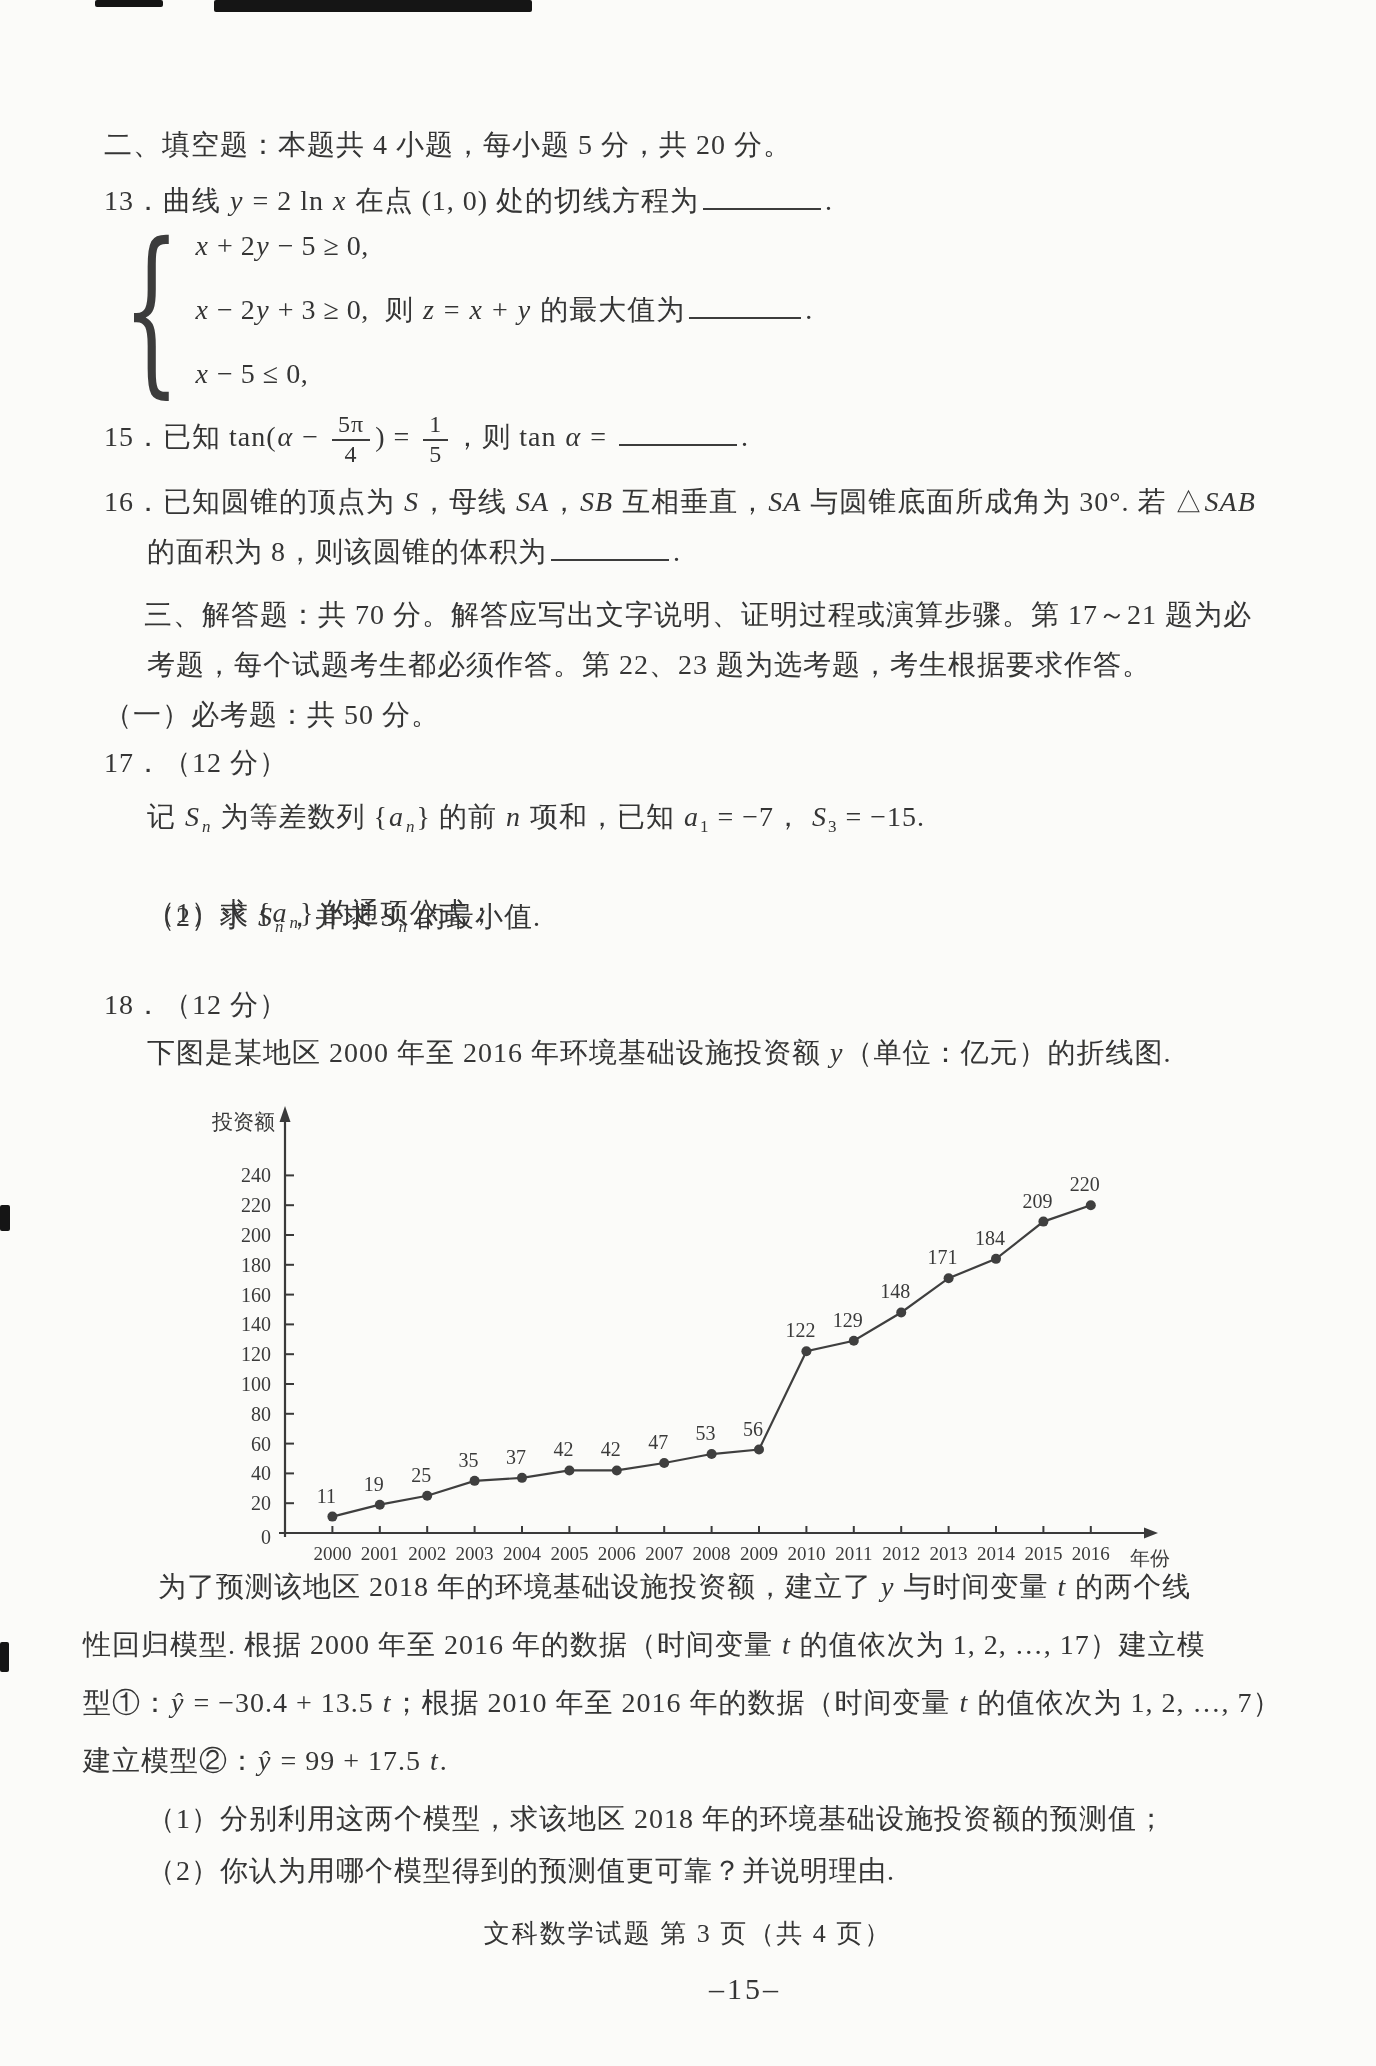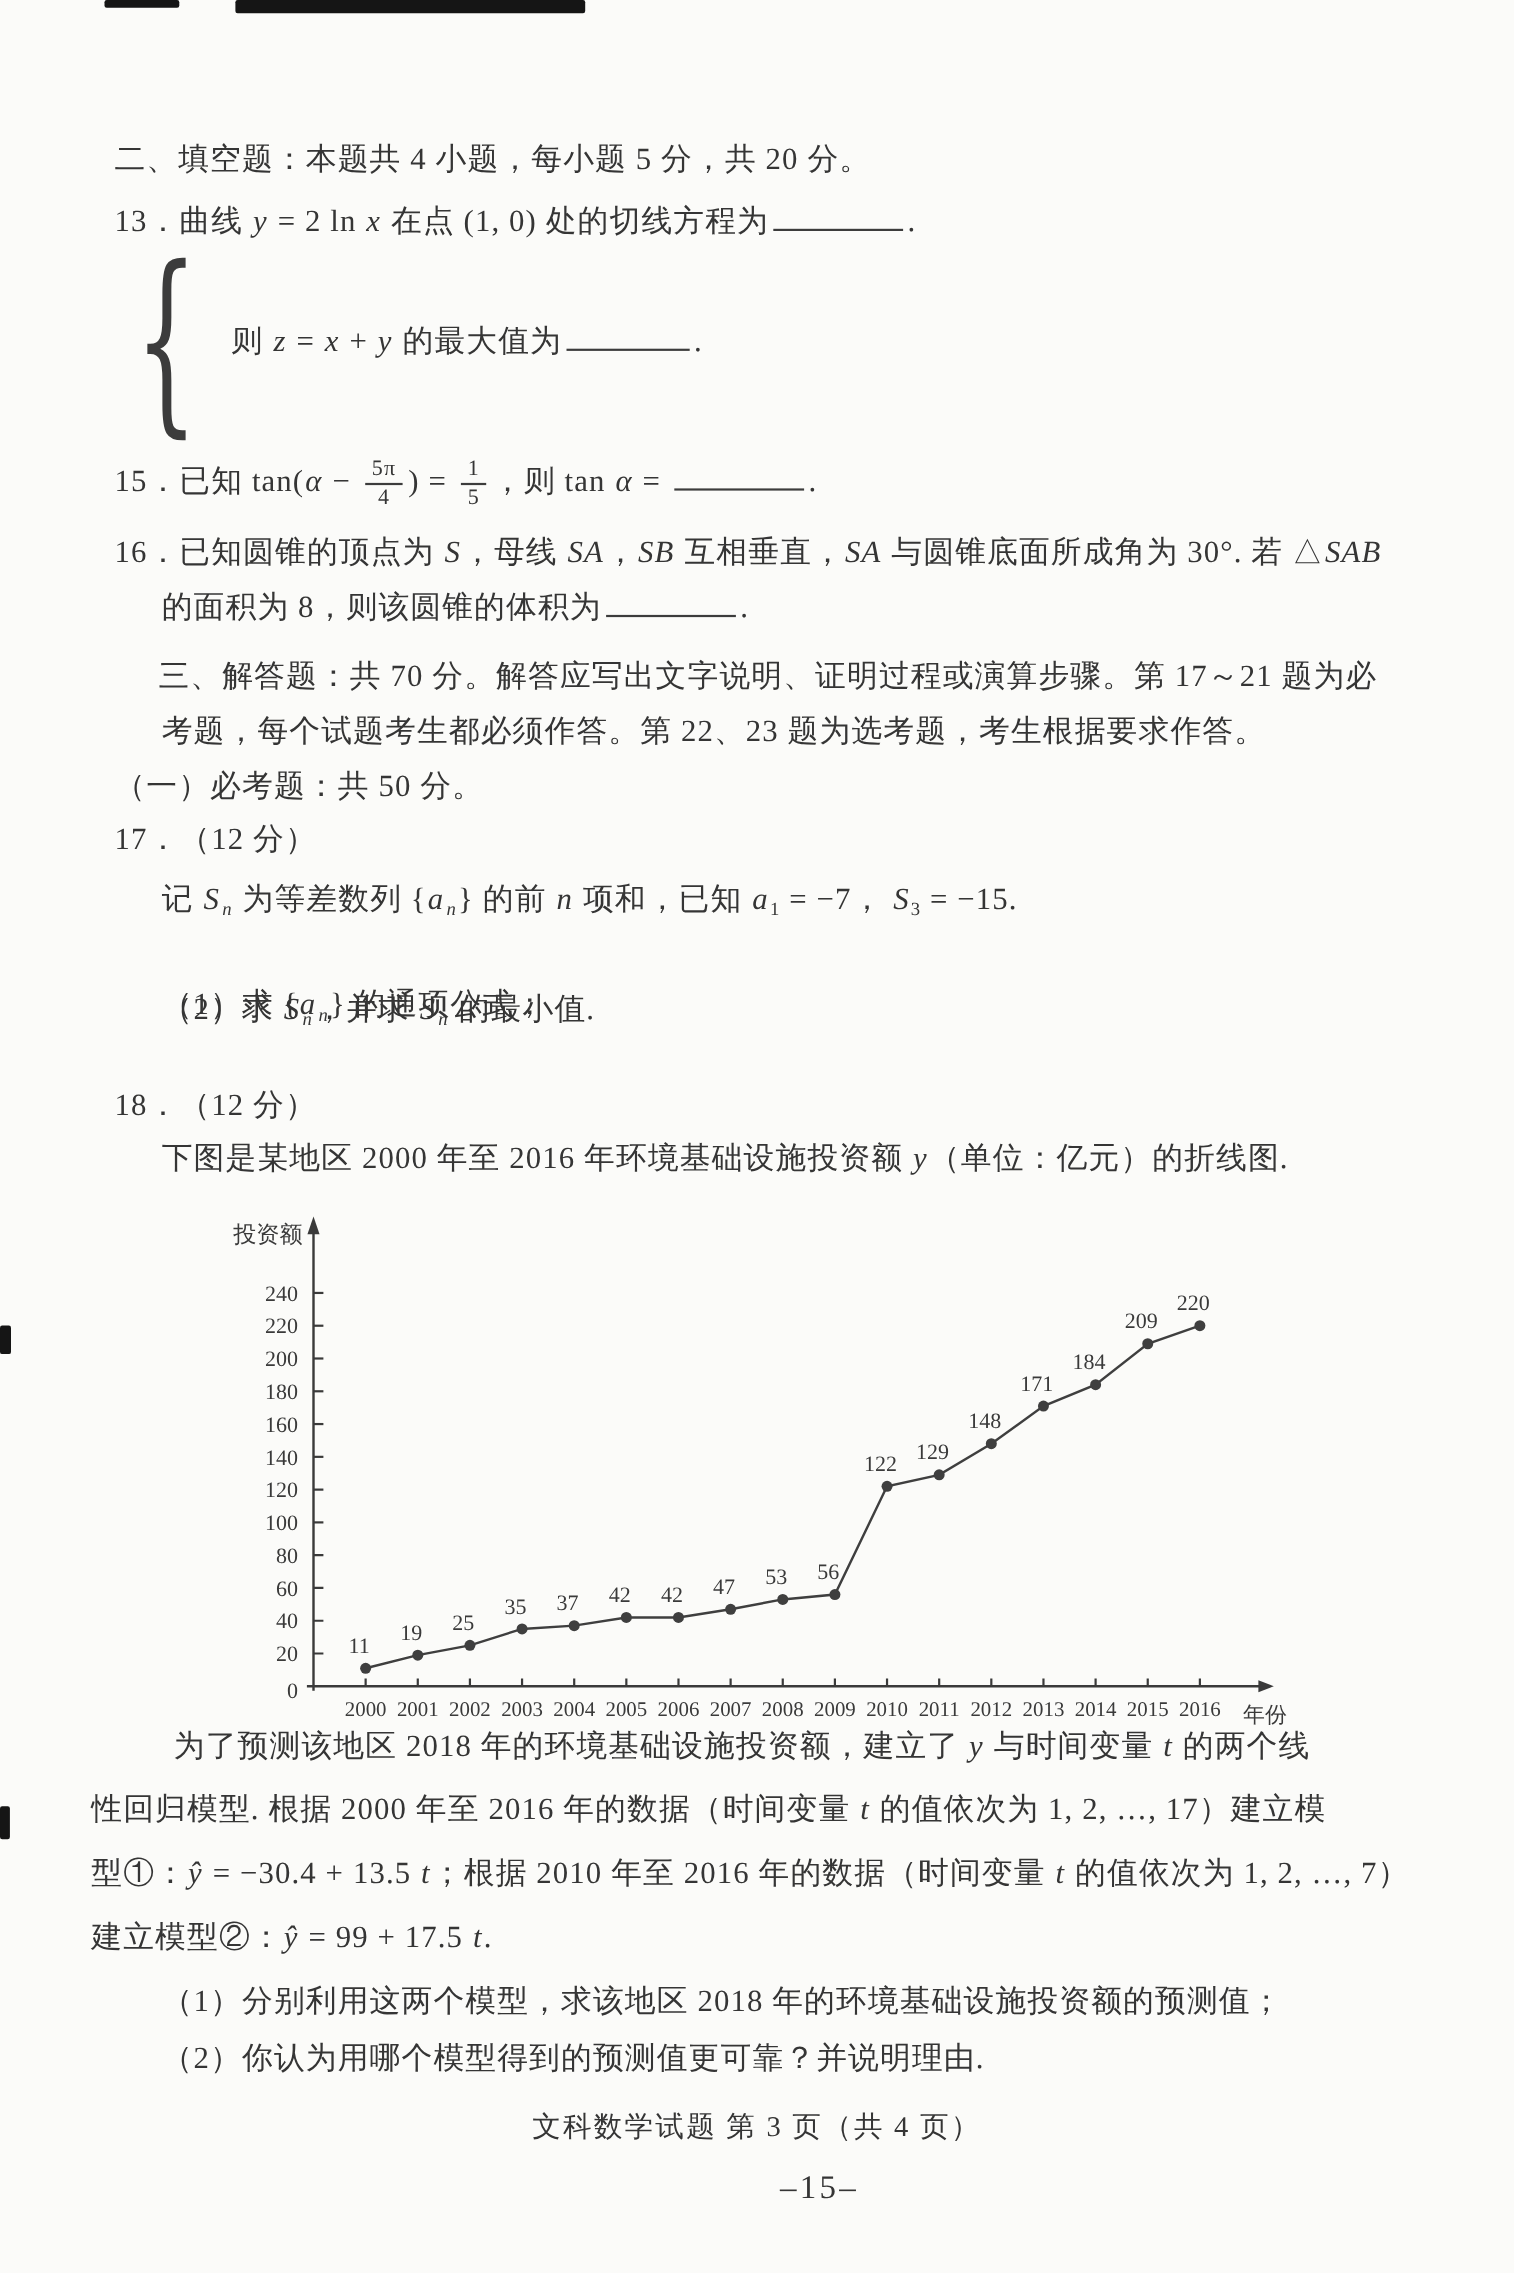--- a/index.html
+++ b/index.html
@@ -7,21 +7,21 @@
     width:1376px;height:2066px;position:relative;overflow:hidden;
     background:#fbfbf9;color:#353535;
     font-family:"Liberation Serif", serif;
   }
   .abs{position:absolute;}
   .line{font-size:28px;white-space:nowrap;letter-spacing:1px;}
   .blank{display:inline-block;height:2px;background:#3c3c3c;vertical-align:baseline;margin:0 4px;}
   .it{font-style:italic;padding:0 1px;}
   .subs{font-size:17px;vertical-align:-6px;}
   .subs.it{font-style:italic;}
-  .frac{display:inline-block;vertical-align:middle;text-align:center;line-height:1.08;font-size:20px;margin:0 5px;}
+  .frac{display:inline-block;vertical-align:middle;text-align:center;line-height:1.08;font-size:24px;margin:0 5px;}
   .frac .num{display:block;padding:0 6px 1px;border-bottom:2px solid #3c3c3c;}
   .frac .den{display:block;padding-top:1px;}
   .q14row{display:flex;align-items:center;}
   .brace{font-size:180px;font-weight:400;line-height:190px;display:inline-block;
          transform:scaleX(.5);transform-origin:center;color:#3c3c3c;
          font-family:"DejaVu Serif", serif;margin:0 -14px 0 -10px;}
   .sys{display:inline-block;font-size:28px;letter-spacing:.5px;}
   .sys .sysline{display:block;line-height:64px;}
   .artifact{position:absolute;background:#151515;border-radius:2px;}
   #chart{position:absolute;left:200px;top:1075px;width:1000px;height:480px;margin-top:27px;}
@@ -36,20 +36,25 @@
 <div class="artifact" style="left:214px;top:0;width:318px;height:12px;"></div>
 <div class="artifact" style="left:0;top:1205px;width:10px;height:26px;"></div>
 <div class="artifact" style="left:0;top:1642px;width:9px;height:30px;"></div>
 
 <div class="abs line" style="left:104px;top:126px;">二、填空题：本题共 4 小题，每小题 5 分，共 20 分。</div>
 
 <div class="abs line" style="left:104px;top:182px;">13．曲线 <span class="it">y</span> = 2 ln <span class="it">x</span> 在点 (1, 0) 处的切线方程为<span class="blank" style="width: 118px;"></span>.</div>
 
 <div class="abs q14row" style="left:104px;top:214px;height:192px;">
   <span class="brace">{</span>
+  <span class="sys">
+    <span class="sysline"><span class="it">x</span> + 2<span class="it">y</span> − 5 ≥ 0,</span>
+    <span class="sysline"><span class="it">x</span> − 2<span class="it">y</span> + 3 ≥ 0,</span>
+    <span class="sysline"><span class="it">x</span> − 5 ≤ 0,</span>
+  </span>
   <span class="line" style="margin-left:16px;text-align:right;">则 <span class="it">z</span> = <span class="it">x</span> + <span class="it">y</span> 的最大值为<span class="blank" style="width: 112px;"></span>.</span>
 </div>
 
 <div class="abs q14row" style="left:104px;top:402px;height:76px;">
   <span class="line">15．已知 tan(<span class="it">α</span> − <span class="frac"><span class="num">5π</span><span class="den">4</span></span>) = <span class="frac"><span class="num">1</span><span class="den">5</span></span>，则 tan <span class="it">α</span> = <span class="blank" style="width: 118px;"></span>.</span>
 </div>
 
 <div class="abs line" style="left:104px;top:483px;">16．已知圆锥的顶点为 <span class="it">S</span>，母线 <span class="it">SA</span>，<span class="it">SB</span> 互相垂直，<span class="it">SA</span> 与圆锥底面所成角为 30°. 若 △<span class="it">SAB</span></div>
 <div class="abs line" style="left:147px;top:533px;">的面积为 8，则该圆锥的体积为<span class="blank" style="width: 118px;"></span>.</div>
 

